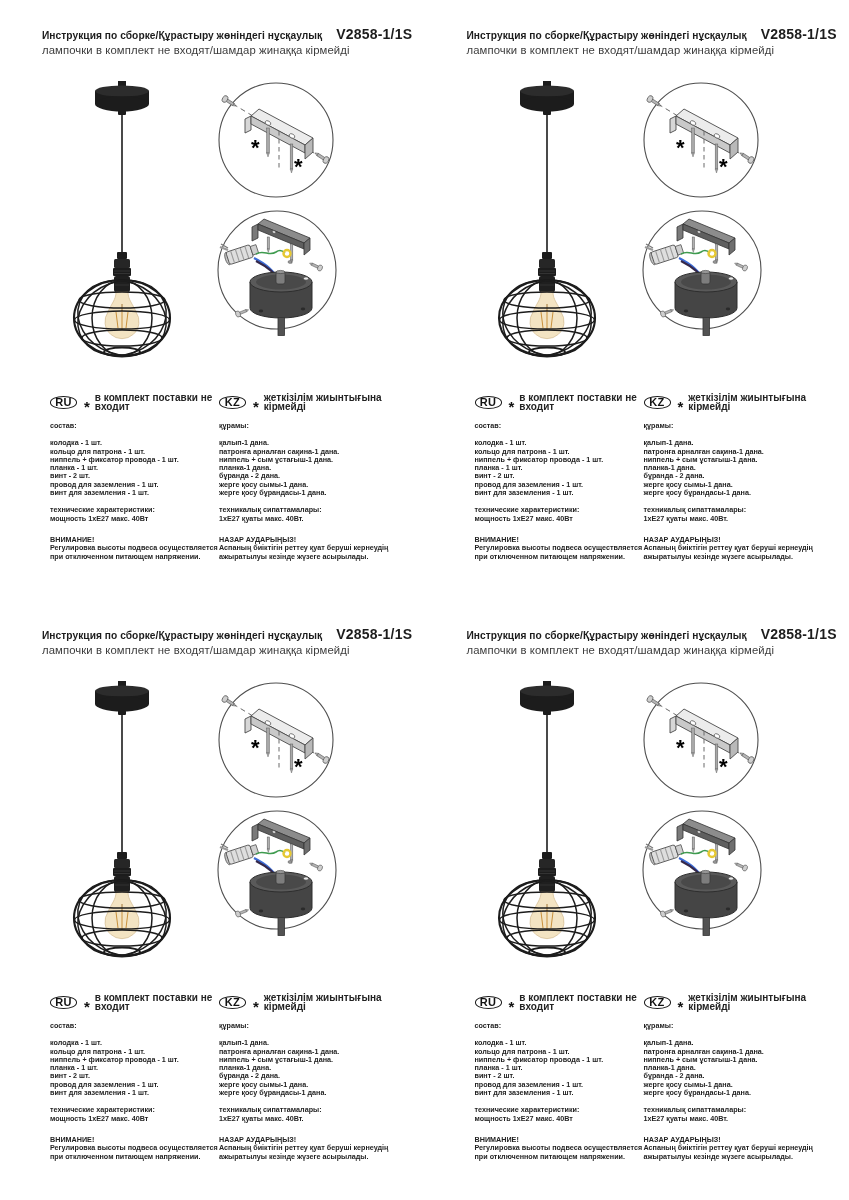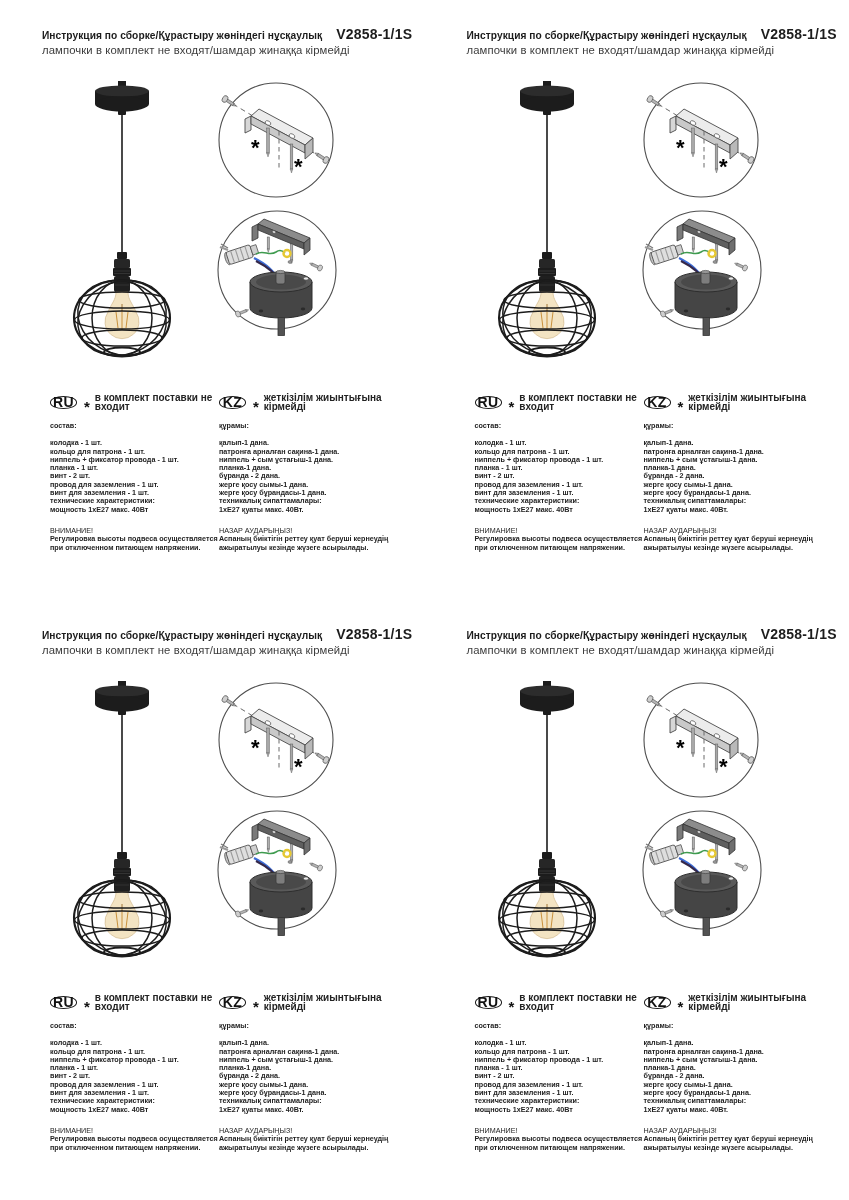--- a/index.html
+++ b/index.html
@@ -23,28 +23,28 @@
   .asterisk-text{font-family:"Liberation Sans",sans-serif;font-size:22px;font-weight:bold;fill:#000}
 
   
   .col{position:absolute;top:396px;font-size:7.2px;line-height:8.3px;font-weight:600;color:#232323}
   .ru-col{left:50px;width:176px}
   .kz-col{left:219px;width:190px}
   .badge-row{display:flex;align-items:center;height:13px;margin-bottom:13px}
   .lang-oval{
     display:inline-flex;align-items:center;justify-content:center;flex:none;
     width:27px;height:12.5px;border:1.3px solid #1a1a1a;border-radius:50%;
-    font-size:14px;font-weight:bold;letter-spacing:.4px;color:#111;
+    font-size:11px;font-weight:bold;letter-spacing:.4px;color:#111;
   }
   .star{font-size:15px;font-weight:bold;line-height:0;position:relative;top:4px;margin:0 5px 0 7px;color:#111}
   .note{font-size:10px;font-weight:bold}
   .comp-label{margin-bottom:9px}
-  .specs{}
+  .specs{margin-top:9px}
   .warning{margin-top:13px}
-  .warn-title{font-weight:normal}
+  .warn-title{font-weight:bold}
 
   
   .f-black{fill:var(--lamp-black,#1c1c1c)}
   .s-black{stroke:var(--lamp-black,#1c1c1c)}
   .f-amber{fill:var(--bulb-amber,#f3e3c0)}
   .st-blue{stroke:var(--wire-blue,#3b6bd6)}
   .st-dark{stroke:var(--wire-dark,#35284a)}
   .st-green{stroke:var(--wire-green,#3f9b4f)}
   .st-yellow{stroke:var(--earth-ring-yellow,#e6c832)}
 </style>

